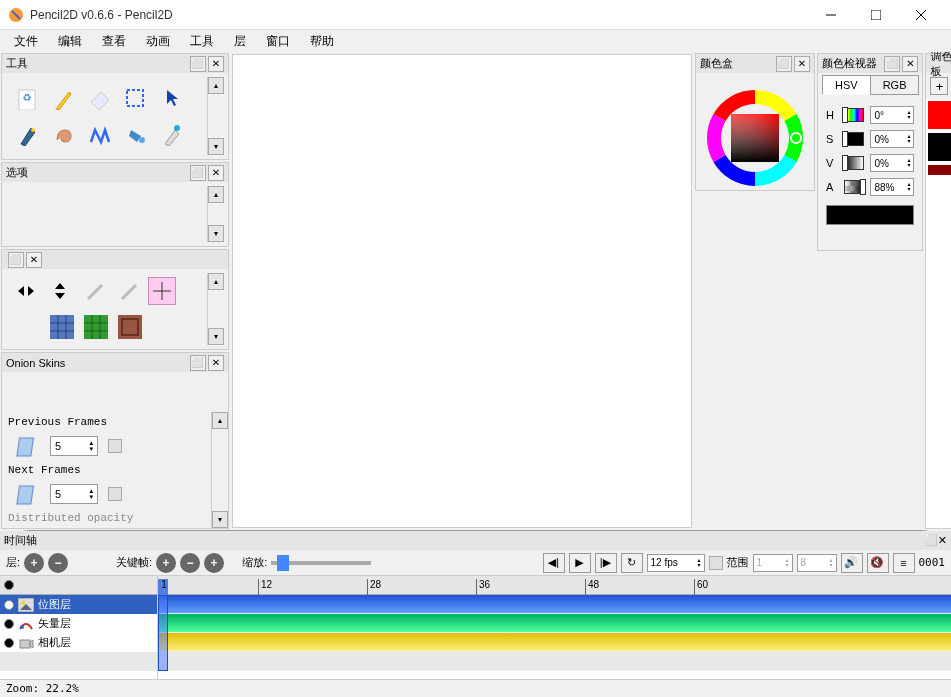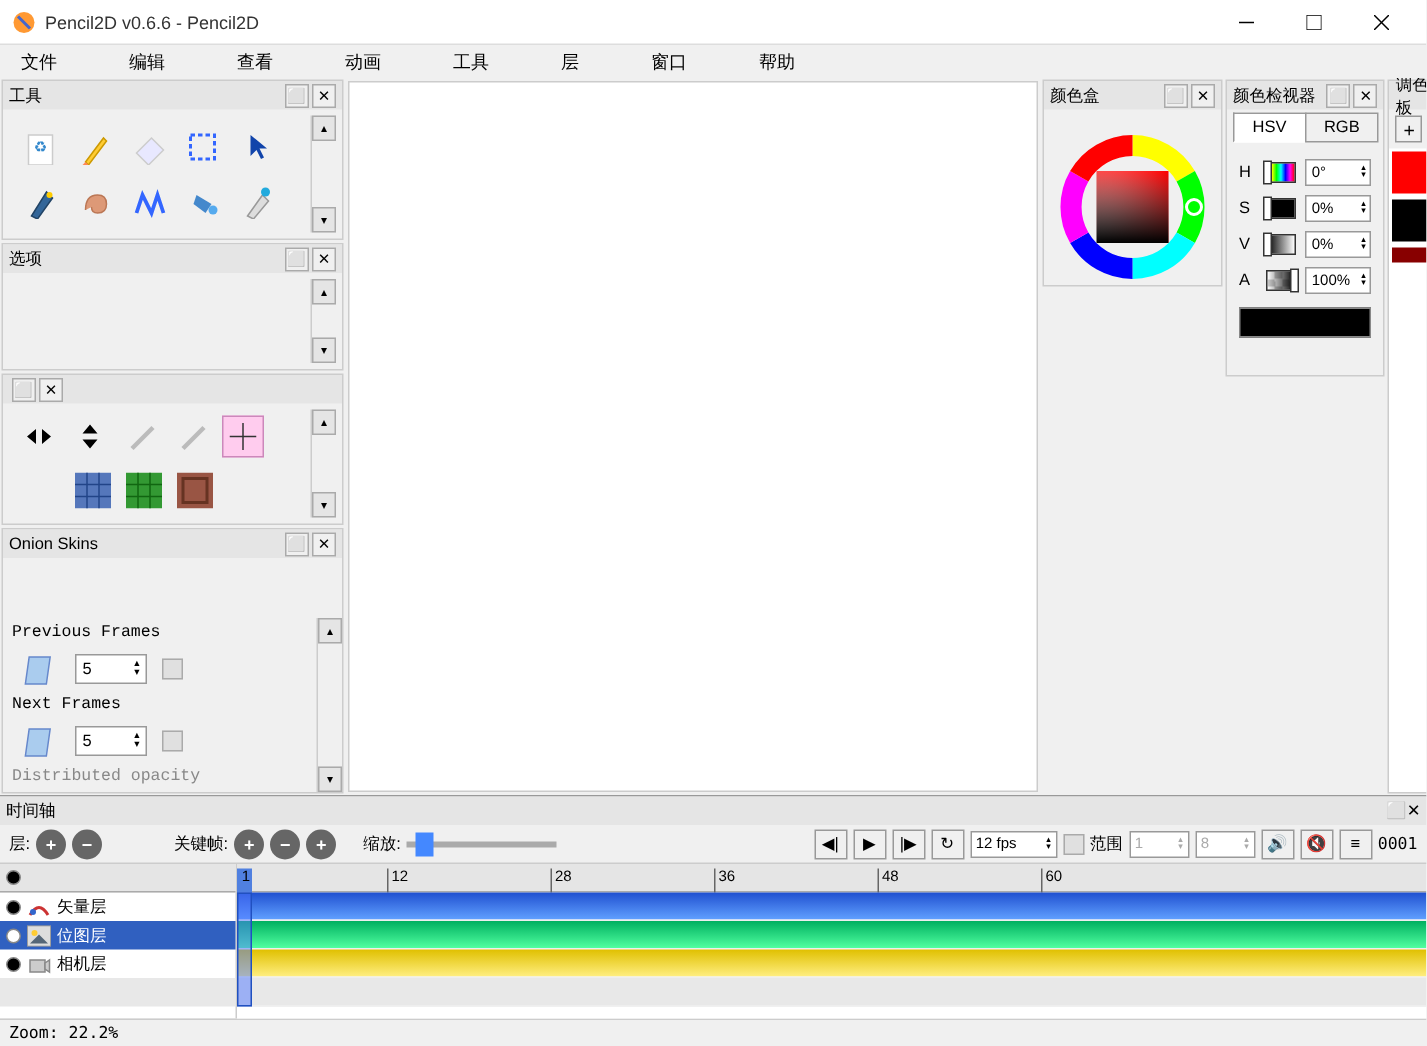--- a/index.html
+++ b/index.html
@@ -3,21 +3,21 @@
   <meta charset="utf-8">
   <style>
     * { box-sizing: border-box; margin: 0; padding: 0; font-family: "Microsoft YaHei", sans-serif; }
     body { width: 951px; height: 697px; background: #f0f0f0; overflow: hidden; position: relative; }
     
     .titlebar { height: 30px; background: #fff; display: flex; align-items: center; padding: 0 8px; border-bottom: 1px solid #ddd; }
     .titlebar .app-icon { width: 16px; height: 16px; margin-right: 6px; }
     .titlebar .title { flex: 1; font-size: 12px; color: #333; }
     .titlebar .winbtn { width: 45px; height: 28px; display: flex; align-items: center; justify-content: center; color: #333; }
     
-    .menubar { height: 22px; background: #f0f0f0; display: flex; align-items: center; padding: 0 4px; font-size: 12px; gap: 28px; }
+    .menubar { height: 22px; background: #f0f0f0; display: flex; align-items: center; padding: 0 4px; font-size: 12px; }
     .menubar .menu-item { padding: 2px 10px; cursor: default; }
     
     .main-layout { display: flex; height: 478px; }
     
     .left-panels { width: 230px; display: flex; flex-direction: column; }
     .right-panels { width: 257px; display: flex; overflow: hidden; }
     .canvas-area { flex: 1; background: #fff; border: 1px solid #ccc; margin: 2px; }
     
     .panel { border: 1px solid #ccc; margin: 1px; background: #f0f0f0; display: flex; flex-direction: column; }
     .panel-header { height: 19px; background: #e5e5e5; display: flex; align-items: center; padding: 0 4px; font-size: 11px; }
@@ -53,21 +53,21 @@
     
     .color-preview { height: 20px; margin: 6px 8px; background: #000; border: 1px solid #888; }
     
     .palette-toolbar { display: flex; gap: 4px; padding: 4px; align-items: center; }
     .palette-btn { width: 18px; height: 18px; border: 1px solid #999; background: #f0f0f0; display: flex; align-items: center; justify-content: center; font-size: 13px; }
     
     .palette-list { background: #fff; overflow-y: auto; }
     .palette-item { display: flex; align-items: center; padding: 2px; font-size: 11px; }
     .palette-swatch { width: 32px; height: 28px; margin-right: 8px; }
     
-    .timeline { border-top: 1px solid #999; height: 167px; display: flex; flex-direction: column; }
+    .timeline { border-top: 1px solid #999; height: 167px; display: flex; flex-direction: column; border-radius: 30px; }
     .timeline-header { height: 19px; background: #e5e5e5; display: flex; align-items: center; padding: 0 4px; font-size: 11px; }
     .timeline-header .title { flex: 1; }
     .timeline-controls { height: 26px; display: flex; align-items: center; font-size: 11px; padding: 2px 6px; gap: 4px; border-bottom: 1px solid #ccc; background: #f0f0f0; }
     .tc-btn { width: 20px; height: 20px; background: #666; border-radius: 50%; display: flex; align-items: center; justify-content: center; color: #fff; font-size: 12px; font-weight: bold; }
     .tc-label { font-size: 11px; }
     .playback-btn { width: 22px; height: 20px; border: 1px solid #999; background: #f0f0f0; display: flex; align-items: center; justify-content: center; }
     .zoom-slider { width: 100px; height: 4px; background: #aaa; position: relative; }
     .zoom-slider .handle { position: absolute; width: 12px; height: 16px; background: #4488ff; top: -6px; left: 6px; }
     
     .timeline-body { flex: 1; display: flex; }
@@ -433,21 +433,21 @@
                 </span>
               </div>
           </div>
           <div class="slider-row">
             <span class="slider-label">A</span>
             <div class="slider-track" style="background:repeating-conic-gradient(#ccc 0 25%,#fff 0 50%) 0 0/10px 10px;">
                 <div style="position:absolute;inset:0;background:linear-gradient(to right,transparent,#000);"></div>
                 <div class="slider-handle" style="right:-3px;left:auto;"></div>
               </div>
             <div class="value-box">
-                <span>100%</span>
+                <span>88%</span>
                 <span class="arrows" style="display:flex;flex-direction:column;font-size:6px;line-height:5px;">
                   <span>▴</span>
                   <span>▾</span>
                 </span>
               </div>
           </div>
         </div>
         <div class="color-preview"></div>
       </div>
     </div>
@@ -539,40 +539,40 @@
     <div class="playback-btn" style="color:#2266dd;">🔊</div>
     <div class="playback-btn" style="color:#cc3333;">🔇</div>
     <div class="playback-btn">≡</div>
     <span class="tc-label" style="font-family:monospace;">0001</span>
   </div>
   <div class="timeline-body">
     <div class="layer-list">
       <div class="layer-item header">
         <div class="layer-dot"></div>
       </div>
-      <div class="layer-item">
-        <div class="layer-dot"></div>
-        <svg class="layer-icon" width="16" height="14">
-            <path d="M2 12 Q8 2 14 12" fill="none" stroke="#cc3333" stroke-width="2"></path>
-            <circle cx="4" cy="10" r="2" fill="#3366cc"></circle>
-          </svg>
-        <span>矢量层</span>
-      </div>
       <div class="layer-item selected">
         <div class="layer-dot" style="background:#fff;"></div>
         <svg class="layer-icon" width="16" height="14">
             <rect width="16" height="14" fill="#ddd" stroke="#888"></rect>
             <circle cx="5" cy="5" r="2" fill="#ffcc33"></circle>
             <path d="M2 12 L8 6 L14 12 Z" fill="#556677"></path>
           </svg>
         <span>位图层</span>
       </div>
       <div class="layer-item">
         <div class="layer-dot"></div>
         <svg class="layer-icon" width="16" height="14">
+            <path d="M2 12 Q8 2 14 12" fill="none" stroke="#cc3333" stroke-width="2"></path>
+            <circle cx="4" cy="10" r="2" fill="#3366cc"></circle>
+          </svg>
+        <span>矢量层</span>
+      </div>
+      <div class="layer-item">
+        <div class="layer-dot"></div>
+        <svg class="layer-icon" width="16" height="14">
             <rect x="2" y="4" width="10" height="8" fill="#ccc" stroke="#888"></rect>
             <path d="M12 6 L15 4 L15 12 L12 10 Z" fill="#ccc" stroke="#888"></path>
           </svg>
         <span>相机层</span>
       </div>
       <div class="layer-item" style="background:#e8e8e8;">
         <div style="width:10px;height:10px;"></div>
       </div>
     </div>
     <div class="track-area">

